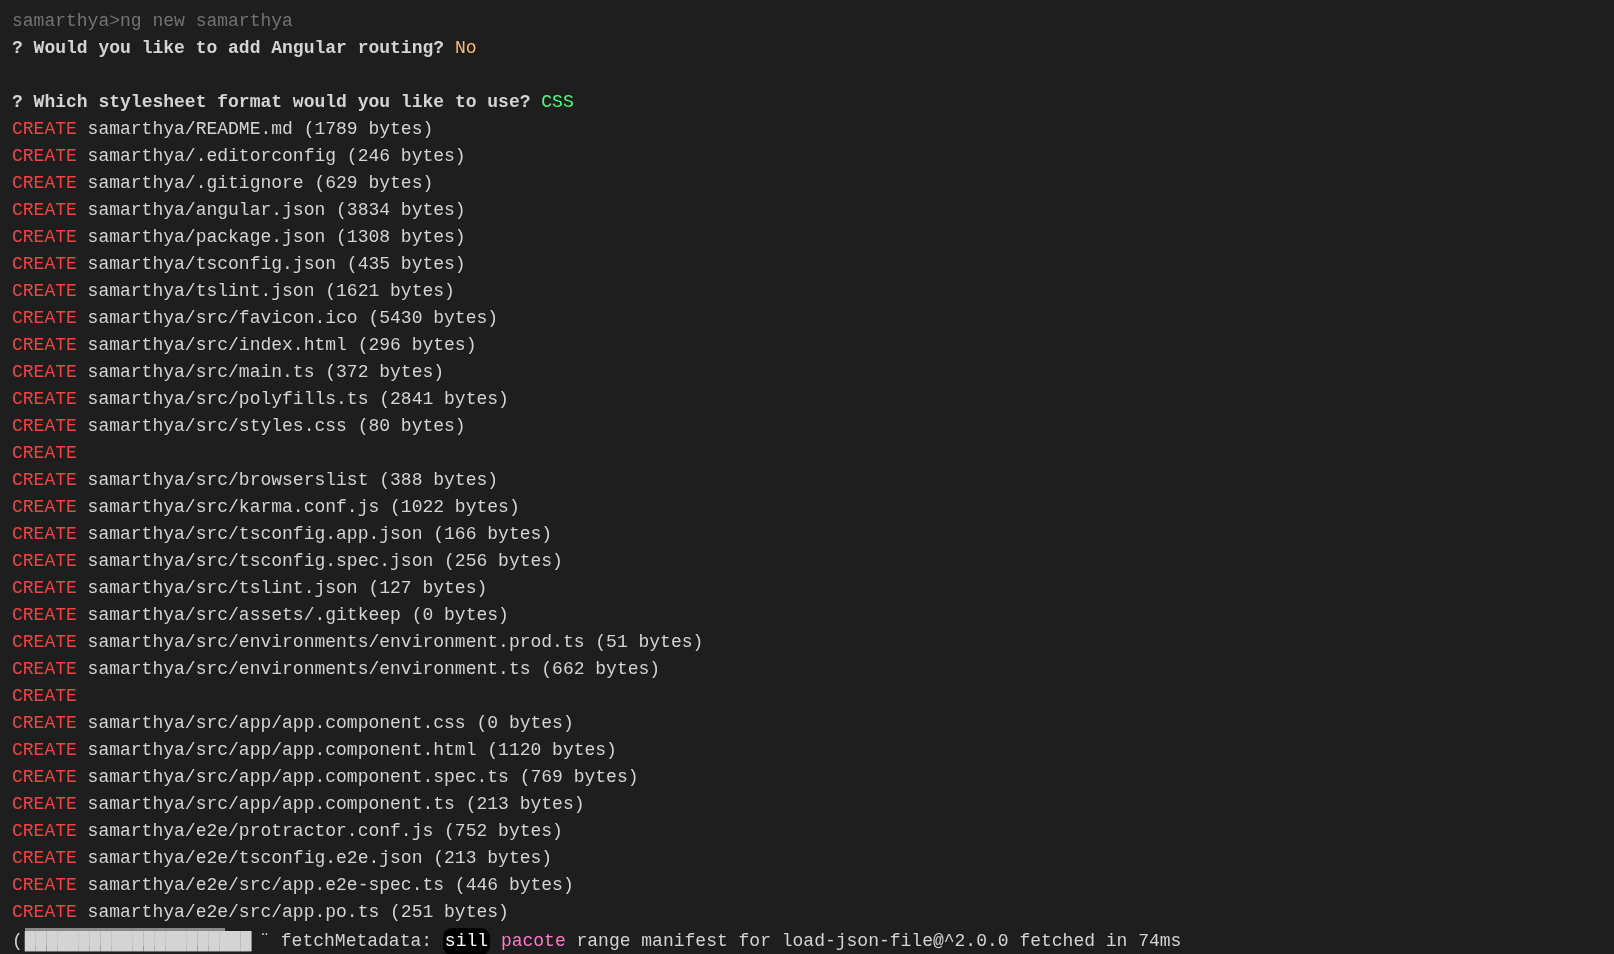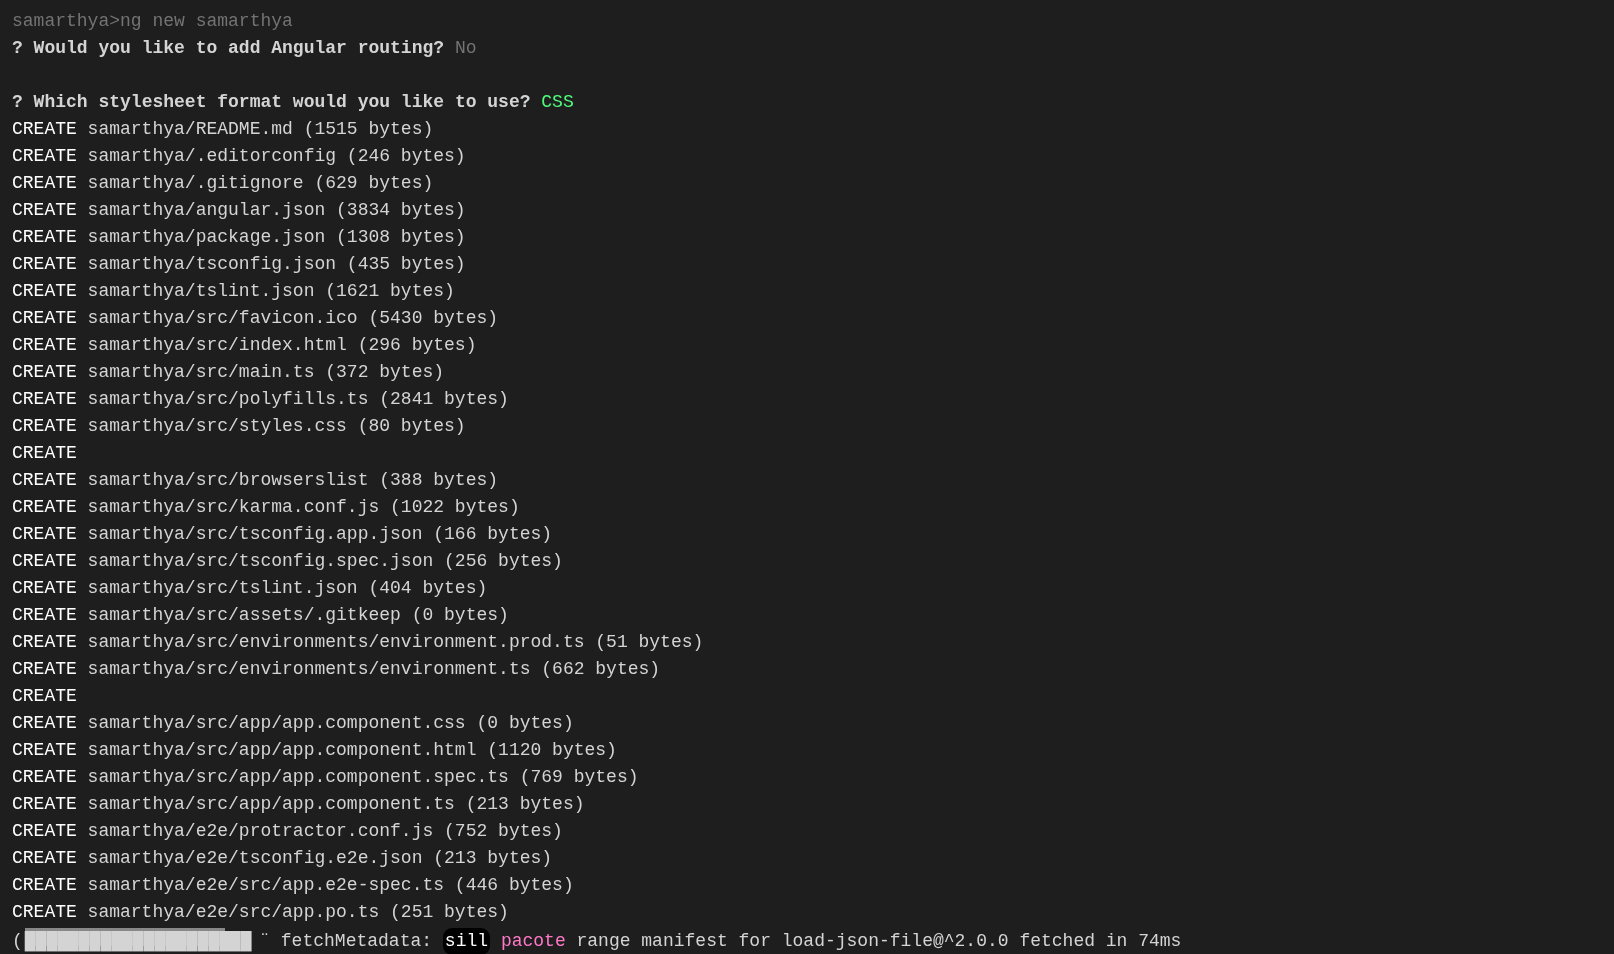--- a/index.html
+++ b/index.html
@@ -40,30 +40,30 @@
       color: #d4d4d4;
       font-weight: bold;
     }
 
     .question-text {
       color: #d4d4d4;
       font-weight: bold;
     }
 
     .answer-no {
-      color: #737373;
+      color: #fdba74;
     }
 
     .answer-css {
       color: #50fa7b;
       margin-top: 27px;
     }
 
     .create-keyword {
-      color: #ffffff;
+      color: #ef4444;
       font-weight: normal;
     }
 
     .file-path {
       color: #d4d4d4;
     }
 
     .bottom-line {
       display: flex;
       align-items: baseline;
@@ -105,38 +105,38 @@
   </div>
 
   <div class="line">
     <span class="question-mark">? </span><span class="question-text">Would you like to add Angular routing? </span><span class="answer-no">No</span>
   </div>
 
   <div class="line">
     <span class="question-mark">? </span><span class="question-text"><strong>Which stylesheet format would you like to use? </strong></span><span class="answer-css">CSS</span>
   </div>
 
-  <div class="line"><span class="create-keyword">CREATE</span><span class="file-path"> samarthya/README.md (1515 bytes)</span></div>
+  <div class="line"><span class="create-keyword">CREATE</span><span class="file-path"> samarthya/README.md (1789 bytes)</span></div>
   <div class="line"><span class="create-keyword">CREATE</span><span class="file-path"> samarthya/.editorconfig (246 bytes)</span></div>
   <div class="line"><span class="create-keyword">CREATE</span><span class="file-path"> samarthya/.gitignore (629 bytes)</span></div>
   <div class="line"><span class="create-keyword">CREATE</span><span class="file-path"> samarthya/angular.json (3834 bytes)</span></div>
   <div class="line"><span class="create-keyword">CREATE</span><span class="file-path"> samarthya/package.json (1308 bytes)</span></div>
   <div class="line"><span class="create-keyword">CREATE</span><span class="file-path"> samarthya/tsconfig.json (435 bytes)</span></div>
   <div class="line"><span class="create-keyword">CREATE</span><span class="file-path"> samarthya/tslint.json (1621 bytes)</span></div>
   <div class="line"><span class="create-keyword">CREATE</span><span class="file-path"> samarthya/src/favicon.ico (5430 bytes)</span></div>
   <div class="line"><span class="create-keyword">CREATE</span><span class="file-path"> samarthya/src/index.html (296 bytes)</span></div>
   <div class="line"><span class="create-keyword">CREATE</span><span class="file-path"> samarthya/src/main.ts (372 bytes)</span></div>
   <div class="line"><span class="create-keyword">CREATE</span><span class="file-path"> samarthya/src/polyfills.ts (2841 bytes)</span></div>
   <div class="line"><span class="create-keyword">CREATE</span><span class="file-path"> samarthya/src/styles.css (80 bytes)</span></div>
   <div class="line"><span class="create-keyword">CREATE</span></div>
   <div class="line"><span class="create-keyword">CREATE</span><span class="file-path"> samarthya/src/browserslist (388 bytes)</span></div>
   <div class="line"><span class="create-keyword">CREATE</span><span class="file-path"> samarthya/src/karma.conf.js (1022 bytes)</span></div>
   <div class="line"><span class="create-keyword">CREATE</span><span class="file-path"> samarthya/src/tsconfig.app.json (166 bytes)</span></div>
   <div class="line"><span class="create-keyword">CREATE</span><span class="file-path"> samarthya/src/tsconfig.spec.json (256 bytes)</span></div>
-  <div class="line"><span class="create-keyword">CREATE</span><span class="file-path"> samarthya/src/tslint.json (404 bytes)</span></div>
+  <div class="line"><span class="create-keyword">CREATE</span><span class="file-path"> samarthya/src/tslint.json (127 bytes)</span></div>
   <div class="line"><span class="create-keyword">CREATE</span><span class="file-path"> samarthya/src/assets/.gitkeep (0 bytes)</span></div>
   <div class="line"><span class="create-keyword">CREATE</span><span class="file-path"> samarthya/src/environments/environment.prod.ts (51 bytes)</span></div>
   <div class="line"><span class="create-keyword">CREATE</span><span class="file-path"> samarthya/src/environments/environment.ts (662 bytes)</span></div>
   <div class="line"><span class="create-keyword">CREATE</span></div>
   <div class="line"><span class="create-keyword">CREATE</span><span class="file-path"> samarthya/src/app/app.component.css (0 bytes)</span></div>
   <div class="line"><span class="create-keyword">CREATE</span><span class="file-path"> samarthya/src/app/app.component.html (1120 bytes)</span></div>
   <div class="line"><span class="create-keyword">CREATE</span><span class="file-path"> samarthya/src/app/app.component.spec.ts (769 bytes)</span></div>
   <div class="line"><span class="create-keyword">CREATE</span><span class="file-path"> samarthya/src/app/app.component.ts (213 bytes)</span></div>
   <div class="line"><span class="create-keyword">CREATE</span><span class="file-path"> samarthya/e2e/protractor.conf.js (752 bytes)</span></div>
   <div class="line"><span class="create-keyword">CREATE</span><span class="file-path"> samarthya/e2e/tsconfig.e2e.json (213 bytes)</span></div>

